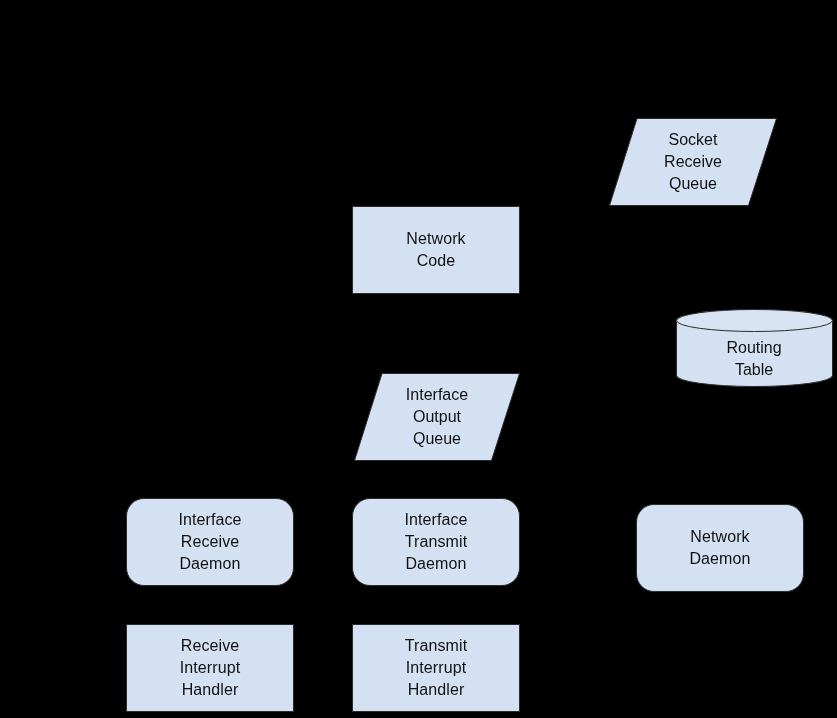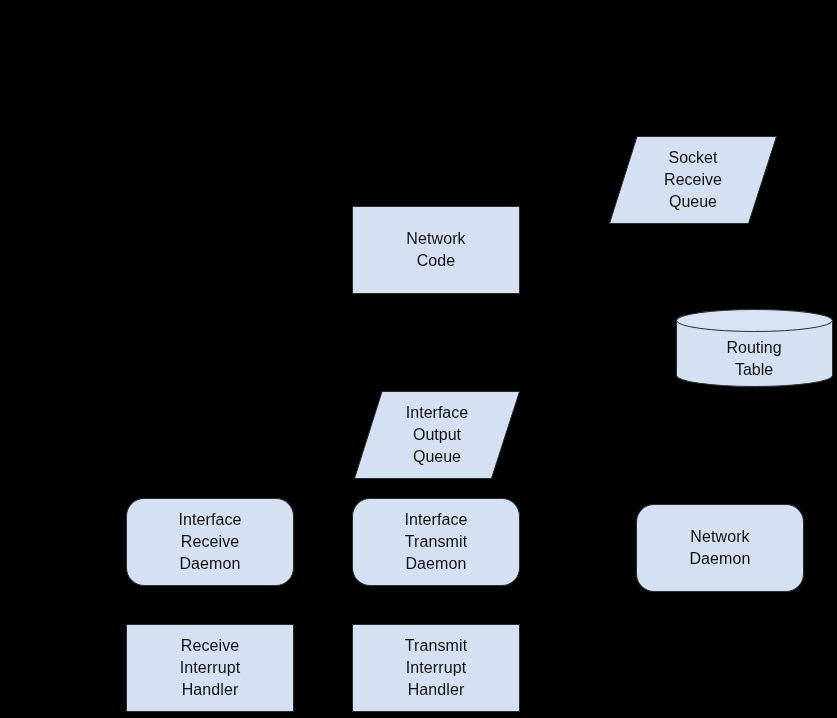--- a/index.html
+++ b/index.html
@@ -34,21 +34,20 @@
     border: 1px solid #2b2b2b;
   }
   .rounded {
     background: #d4e1f2;
     border: 1px solid #2b2b2b;
     border-radius: 18px;
   }
   .para-wrap {
     position: absolute;
     box-sizing: border-box;
-    margin-top: 18px;
   }
   .para-wrap svg {
     position: absolute;
     left: 0;
     top: 0;
     display: block;
   }
   .para-label {
     position: absolute;
     left: 0; top: 0;

